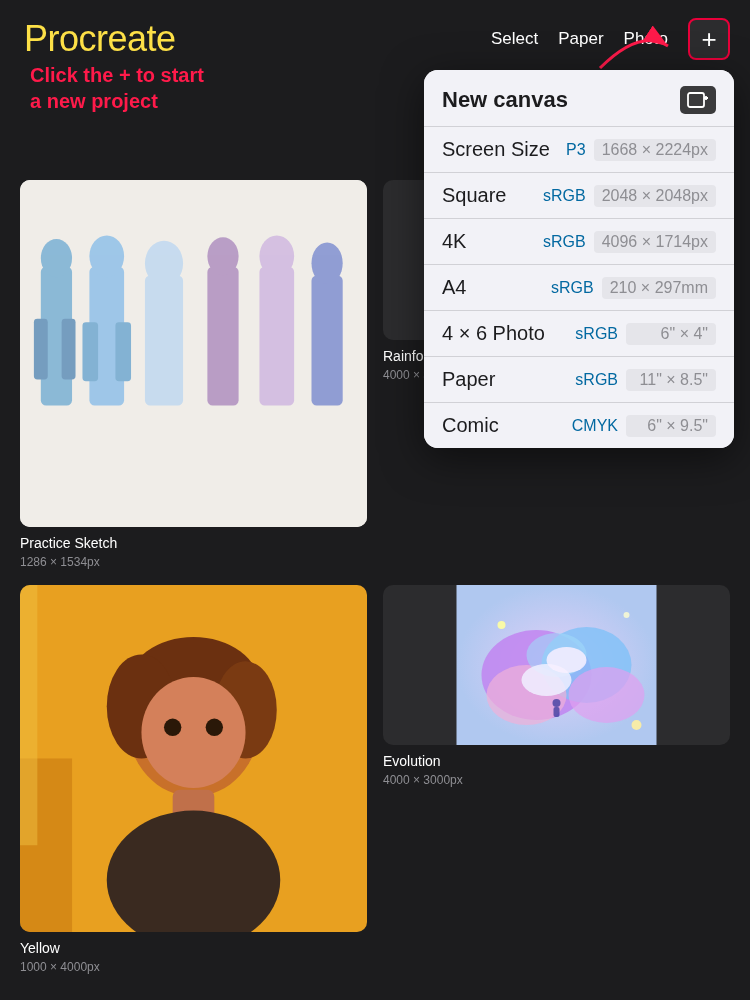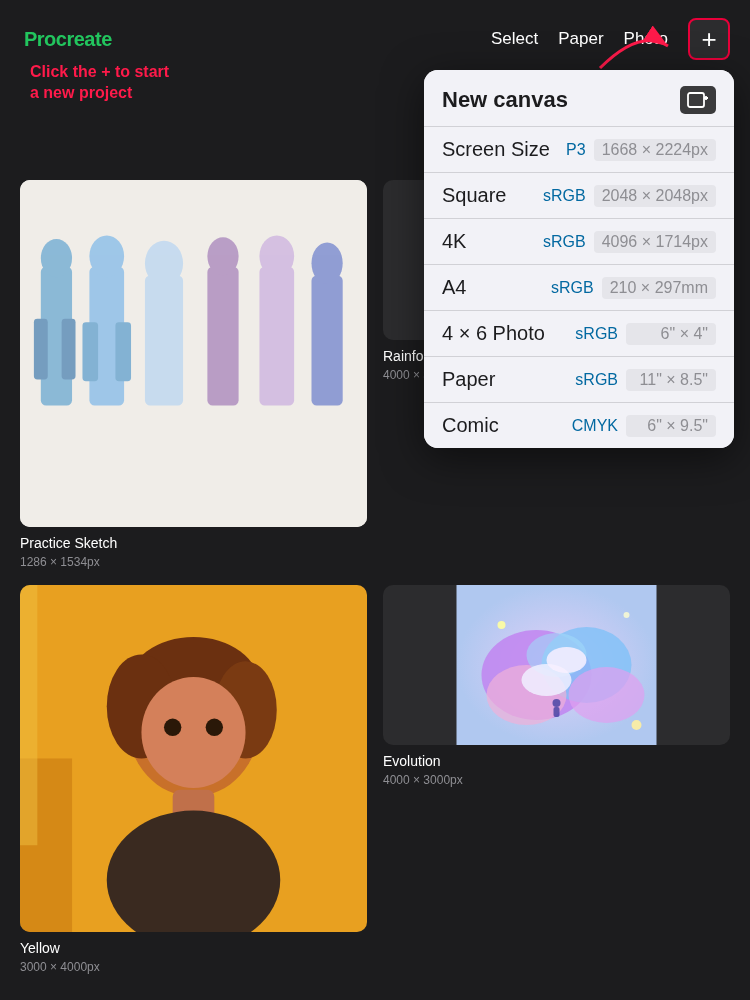--- a/index.html
+++ b/index.html
@@ -15,23 +15,23 @@
     
     .header {
       display: flex;
       align-items: center;
       justify-content: space-between;
       padding: 18px 20px 10px 24px;
       position: relative;
       z-index: 10;
     }
     .app-title {
-      color: #22c55e;
-      font-size: 20px;
-      font-weight: 700;
+      color: #fde047;
+      font-size: 36px;
+      font-weight: 400;
       letter-spacing: -0.5px;
     }
     .header-actions {
       display: flex;
       align-items: center;
       gap: 20px;
     }
     .header-btn {
       color: #ffffff;
       font-size: 17px;
@@ -56,21 +56,21 @@
       cursor: pointer;
       position: relative;
     }
 
     
     .annotation {
       position: absolute;
       top: 62px;
       left: 30px;
       color: #ff1a4a;
-      font-size: 16px;
+      font-size: 20px;
       font-weight: 700;
       line-height: 1.3;
       z-index: 20;
       pointer-events: none;
     }
 
     
     .arrow-container {
       position: absolute;
       top: 18px;
@@ -311,21 +311,21 @@
 
         <rect x="88" y="118" width="24" height="25" rx="4" fill="#c0704a"></rect>
 
         <ellipse cx="100" cy="170" rx="50" ry="40" fill="#3a2a20"></ellipse>
 
         <ellipse cx="88" cy="82" rx="5" ry="5" fill="#2a1808"></ellipse>
         <ellipse cx="112" cy="82" rx="5" ry="5" fill="#2a1808"></ellipse>
       </svg>
     </div>
     <span class="gallery-title">Yellow</span>
-    <span class="gallery-dims">3000 × 4000px</span>
+    <span class="gallery-dims">1000 × 4000px</span>
   </div>
 
   <div class="gallery-item">
     <div class="gallery-thumb evolution">
       <svg width="100%" height="100%" viewBox="0 0 200 160" xmlns="http://www.w3.org/2000/svg">
         <defs>
           <radialGradient id="evbg" cx="50%" cy="50%">
             <stop offset="0%" stop-color="#e0d0f8"></stop>
             <stop offset="100%" stop-color="#b0c8f0"></stop>
           </radialGradient>

